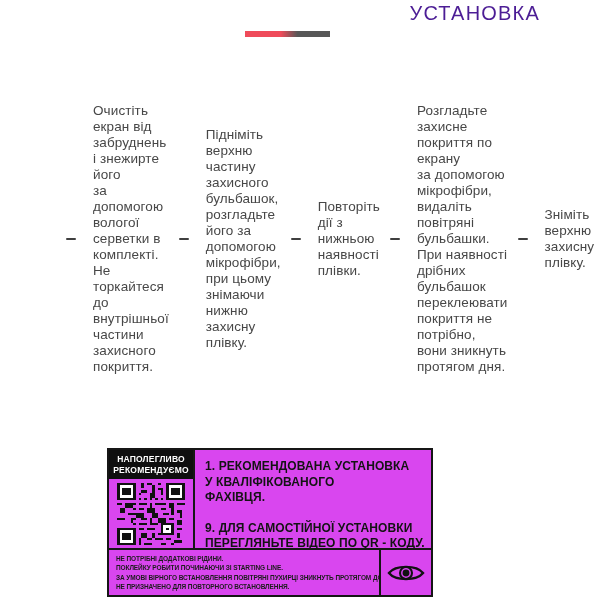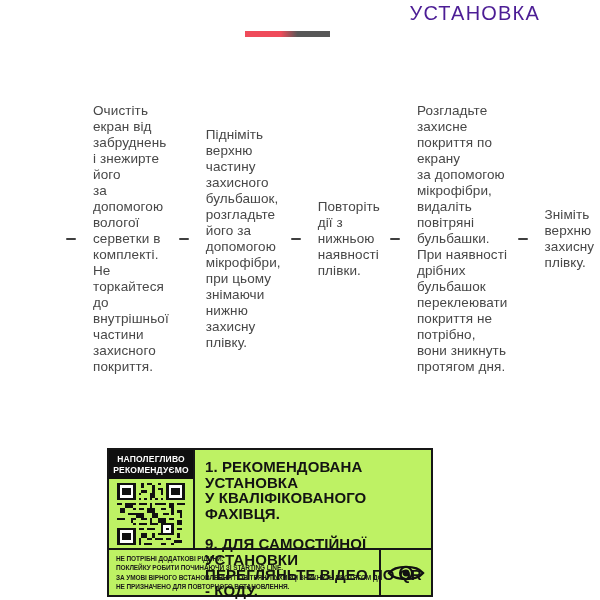--- a/index.html
+++ b/index.html
@@ -14,28 +14,28 @@
          background:linear-gradient(90deg,#ef4b5a 0%,#ef4b5a 42%,#575757 62%,#575757 100%);}
 
   .instructions{position:absolute;left:66px;top:103px;width:470px;
          display:flex;flex-direction:row;gap:10px;}
   .instruction-item{display:flex;align-items:center;}
   .dash{flex:none;width:10px;height:2.6px;background:#3f3f3f;border-radius:1px;margin-right:17px;}
   .instruction-text{margin:0;font-size:13.5px;line-height:16px;color:#474747;
          letter-spacing:0.1px;white-space:pre-line;}
 
   .rec-box{position:absolute;left:107px;top:448px;width:326px;height:149px;
-         border:2px solid #161616;box-sizing:border-box;display:flex;flex-direction:column;background:#bef264;}
+         border:2px solid #161616;box-sizing:border-box;display:flex;flex-direction:column;background:#d946ef;}
   .rec-top{flex:1;display:flex;min-height:0;}
   .rec-left{width:84px;flex:none;border-right:2px solid #161616;display:flex;flex-direction:column;}
   .rec-header{background:#0f0f0f;color:#ffffff;font-size:8.5px;font-weight:bold;
          text-align:center;line-height:10.5px;padding:4px 1px;letter-spacing:0.2px;white-space:pre-line;}
   .qr-wrap{flex:1;display:flex;align-items:center;justify-content:center;}
   .rec-right{flex:1;padding:9px 6px 0 10px;}
-  .rec-point{margin:0;font-size:15px;line-height:15.5px;font-weight:bold;color:#131313;
+  .rec-point{margin:0;font-size:12px;line-height:15.5px;font-weight:bold;color:#131313;
          letter-spacing:0.1px;white-space:pre-line;}
   .rec-point.first{margin-bottom:15px;}
   .rec-bottom{flex:none;height:45px;border-top:2px solid #161616;display:flex;}
   .footnotes{flex:1;min-width:0;padding:3px 3px 3px 7px;display:flex;flex-direction:column;
          justify-content:space-evenly;overflow:hidden;}
   .footnote{font-size:6.5px;font-weight:bold;color:#1c1c1c;line-height:9px;
          letter-spacing:-0.1px;white-space:nowrap;}
   .eye-cell{width:50px;flex:none;border-left:2px solid #161616;display:flex;
          align-items:center;justify-content:center;}
 </style>

